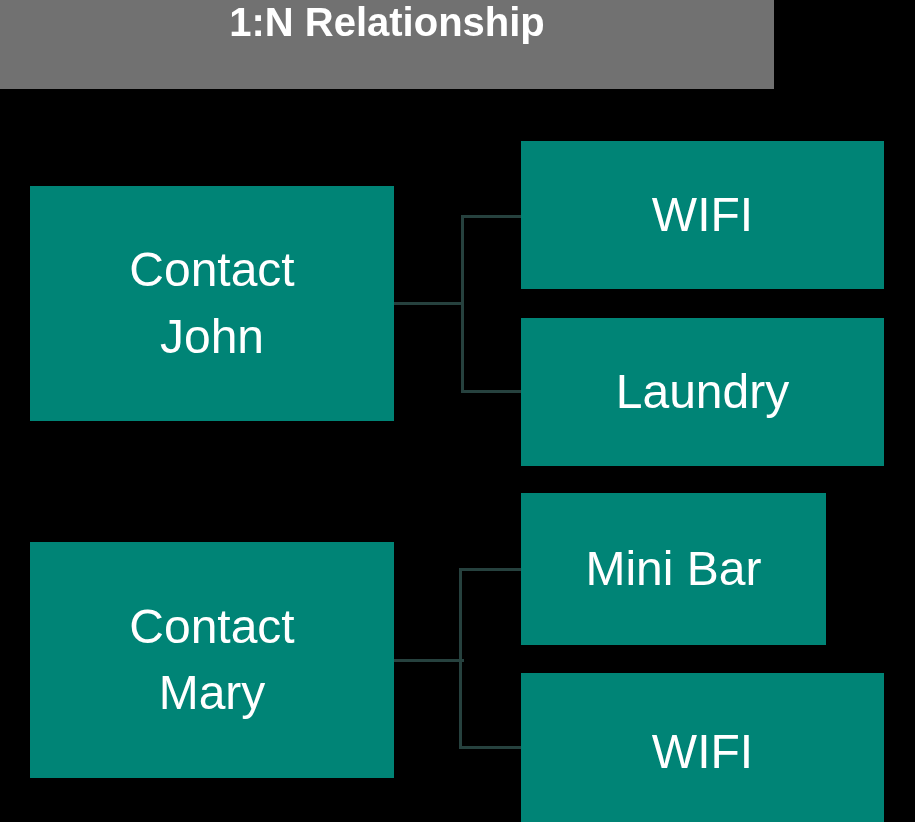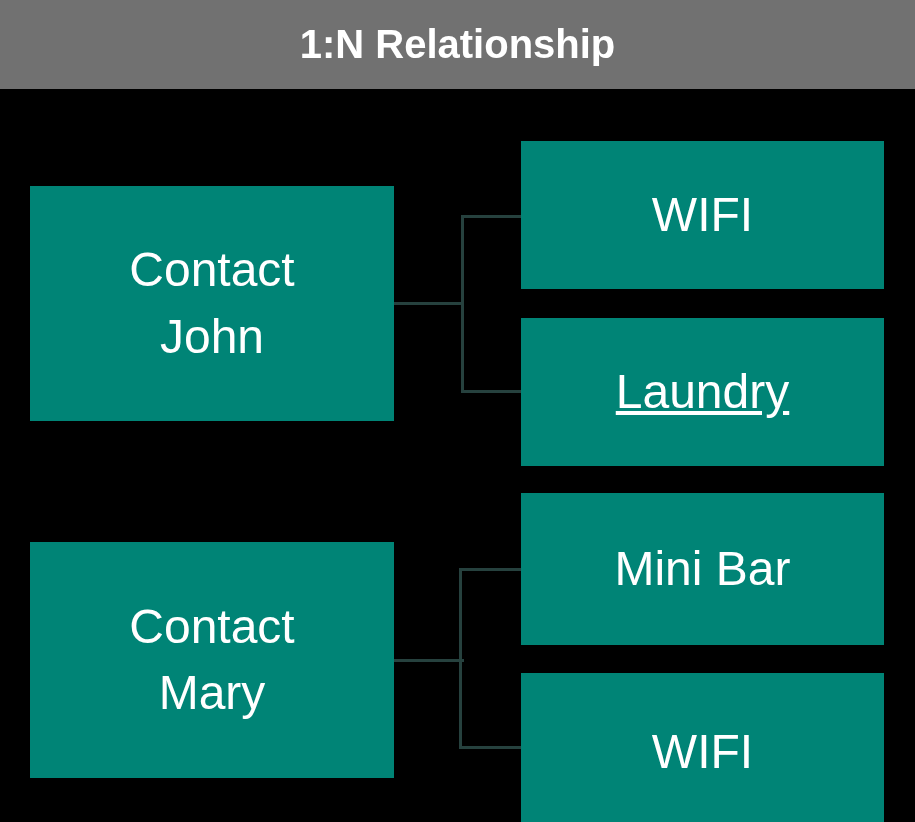--- a/index.html
+++ b/index.html
@@ -10,37 +10,37 @@
     --text:#ffffff;
   }
   *{box-sizing:border-box;margin:0;padding:0;}
   html,body{background:var(--background);}
   body{
     width:915px;height:822px;overflow:hidden;position:relative;
     font-family:"Liberation Sans","DejaVu Sans",sans-serif;
   }
   .stage{position:absolute;inset:0;width:915px;height:822px;background:var(--background);}
   .title-bar{
-    position:absolute;left:0;top:0;width:915px;height:89px;
+    position:absolute;left:0;top:0;width:774px;height:89px;
     background:var(--header-bg);
-    display:flex;align-items:center;justify-content:center;
+    display:flex;align-items:flex-start;justify-content:center;
   }
   .title-bar h1{
     color:var(--text);font-size:40px;font-weight:700;letter-spacing:0px;
   }
   .node{
     position:absolute;background:var(--node-fill);color:var(--text);
     display:flex;align-items:center;justify-content:center;text-align:center;
     font-size:48px;font-weight:400;line-height:1.38;white-space:pre-line;
   }
   .node.parent-john{left:30px;top:186px;width:364px;height:235px;}
   .node.child-wifi1{left:521px;top:141px;width:363px;height:148px;}
-  .node.child-laundry{left:521px;top:318px;width:363px;height:148px;text-decoration:underline;}
+  .node.child-laundry{left:521px;top:318px;width:363px;height:148px;}
   .node.parent-mary{left:30px;top:542px;width:364px;height:236px;}
-  .node.child-minibar{left:521px;top:493px;width:363px;height:152px;}
+  .node.child-minibar{left:521px;top:493px;width:305px;height:152px;}
   .node.child-wifi2{left:521px;top:673px;width:363px;height:158px;}
   .conn{position:absolute;background:var(--connector);}
   .conn.j-stub{left:394px;top:302px;width:70px;height:3px;}
   .conn.j-vert{left:461px;top:215px;width:3px;height:178px;}
   .conn.j-wifi{left:461px;top:215px;width:60px;height:3px;}
   .conn.j-laundry{left:461px;top:390px;width:60px;height:3px;}
   .conn.m-stub{left:394px;top:659px;width:70px;height:3px;}
   .conn.m-vert{left:459px;top:568px;width:3px;height:181px;}
   .conn.m-minibar{left:459px;top:568px;width:62px;height:3px;}
   .conn.m-wifi{left:459px;top:746px;width:62px;height:3px;}

